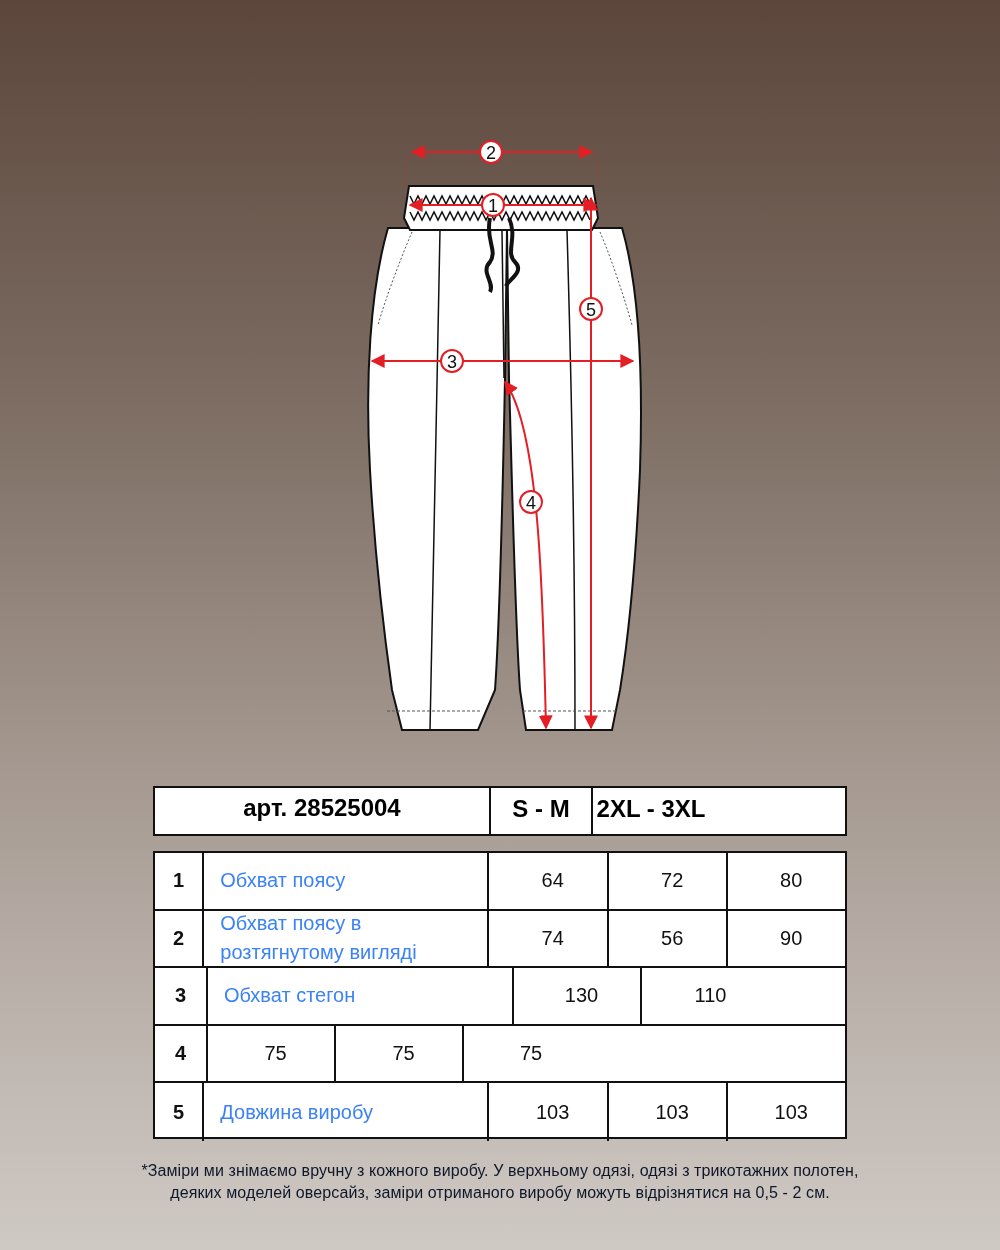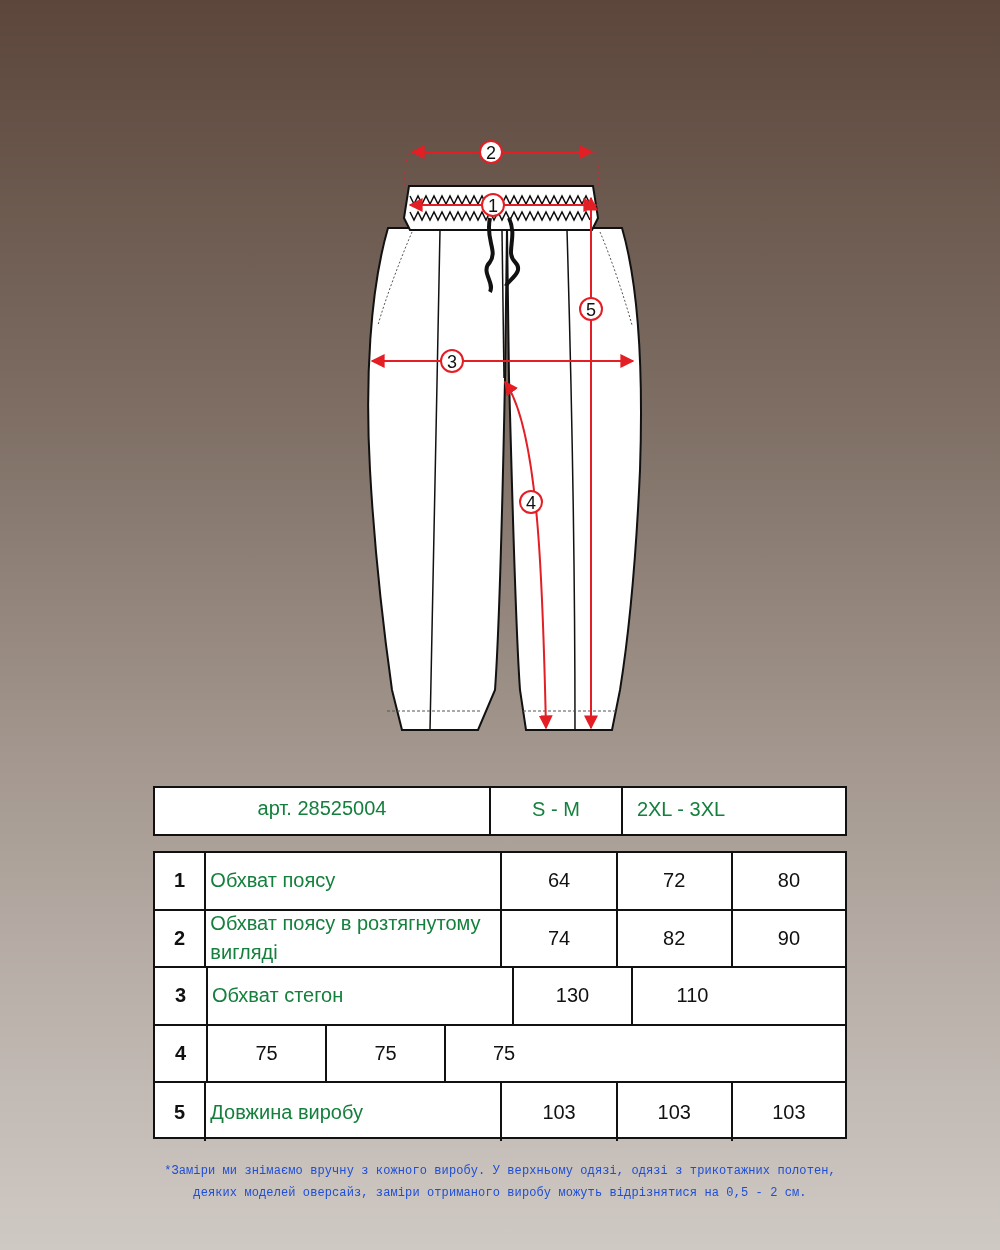--- a/index.html
+++ b/index.html
@@ -10,57 +10,57 @@
       font-family: "Liberation Sans", sans-serif;
     }
     .diagram { position: absolute; left: 0; top: 0; width: 1000px; height: 760px; }
     .diagram svg { position: absolute; left: 0; top: 0; }
     .header-table {
       position: absolute; left: 153px; top: 786px; width: 694px; height: 50px;
       border: 2px solid #111; background: #fff; display: flex;
     }
     .header-table .cell {
       display: flex; align-items: center; justify-content: center;
-      font-weight: normal; font-size: 20px; color: #15803d;
+      font-weight: bold; font-size: 24px; color: #000000;
       border-right: 2px solid #111; height: 100%;
       font-family: "Liberation Sans", sans-serif;
     }
     .header-table .cell:last-child { border-right: none; border-radius: 15px; }
     .c-art { width: 336px; padding-bottom: 6px; }
-    .c-s1 { width: 132px; padding-bottom: 4px; }
+    .c-s1 { width: 102px; padding-bottom: 4px; }
     .c-s2 { width: 119px; padding-bottom: 4px; }
     .c-s3 { width: 116px; padding-bottom: 4px; }
 
     .data-table {
       position: absolute; left: 153px; top: 851px; width: 694px; height: 288px;
       border: 2px solid #111; background: #fff;
     }
     .row { display: flex; height: 57.6px; border-bottom: 2px solid #111; }
     .row:last-child { border-bottom: none; }
     .row .num {
       width: 53px; border-right: 2px solid #111;
       display: flex; align-items: center; justify-content: center;
       font-weight: bold; font-size: 20px; color: #111;
     }
     .row .label {
       width: 306px; border-right: 2px solid #111;
-      display: flex; align-items: center; padding-left: 4px;
-      font-size: 20px; color: #15803d; line-height: 29px;
+      display: flex; align-items: center; padding-left: 16px;
+      font-size: 20px; color: #3b82f6; line-height: 29px;
     }
     .row .val {
       display: flex; align-items: center; justify-content: center;
-      font-size: 20px; color: #111; border-right: 2px solid #111;
+      font-size: 20px; color: #111; border-right: 2px solid #111; margin-left: 9px;
     }
     .row .val:last-child { border-right: none; }
     .v1 { width: 119px; } .v2 { width: 119px; } .v3 { width: 116px; }
 
     .footnote {
       position: absolute; left: 40px; top: 1160px; width: 920px;
-      text-align: center; font-size: 12px; line-height: 22px; color: #1d4ed8;
-      font-family: Liberation Mono, monospace; letter-spacing: 0.1px;
+      text-align: center; font-size: 16px; line-height: 22px; color: #0f172a;
+      font-family: Liberation Sans, sans-serif; letter-spacing: 0.1px;
     }
   </style>
 </head>
 <body>
 
 <div class="diagram">
   <svg width="1000" height="760" viewBox="0 0 1000 760">
     <defs>
       <marker id="arr" viewBox="0 0 10 10" refX="9" refY="5" markerWidth="7" markerHeight="7" orient="auto-start-reverse">
         <path d="M0,0 L10,5 L0,10 z" fill="#e31e24"></path>
@@ -134,21 +134,21 @@
     <div class="num">1</div>
     <div class="label">Обхват поясу</div>
     <div class="val v1">64</div>
     <div class="val v2">72</div>
     <div class="val v3">80</div>
   </div>
   <div class="row">
     <div class="num">2</div>
     <div class="label">Обхват поясу в розтягнутому вигляді</div>
     <div class="val v1">74</div>
-    <div class="val v2">82</div>
+    <div class="val v2">56</div>
     <div class="val v3">90</div>
   </div>
   <div class="row">
     <div class="num">3</div>
     <div class="label">Обхват стегон</div>
     <div class="val v1">130</div>
     <div class="val v2">110</div>
   </div>
   <div class="row">
     <div class="num">4</div>

